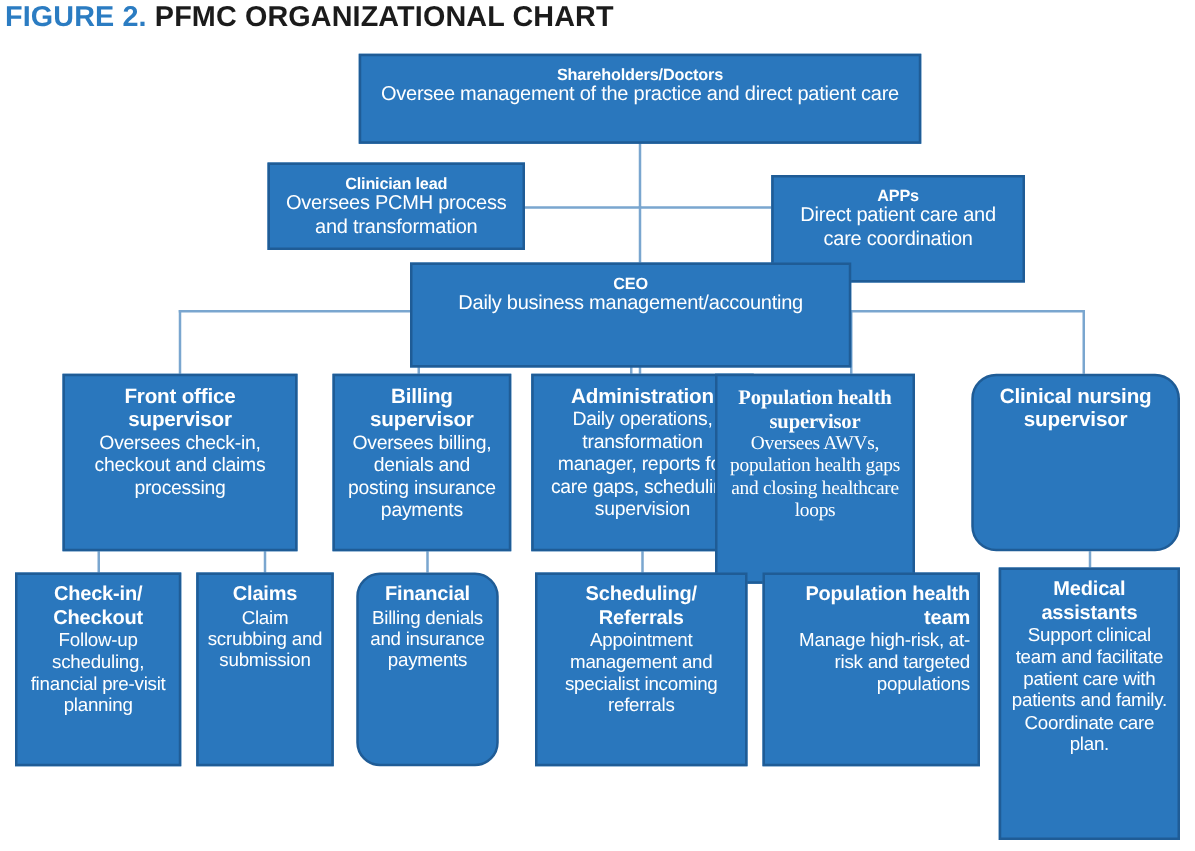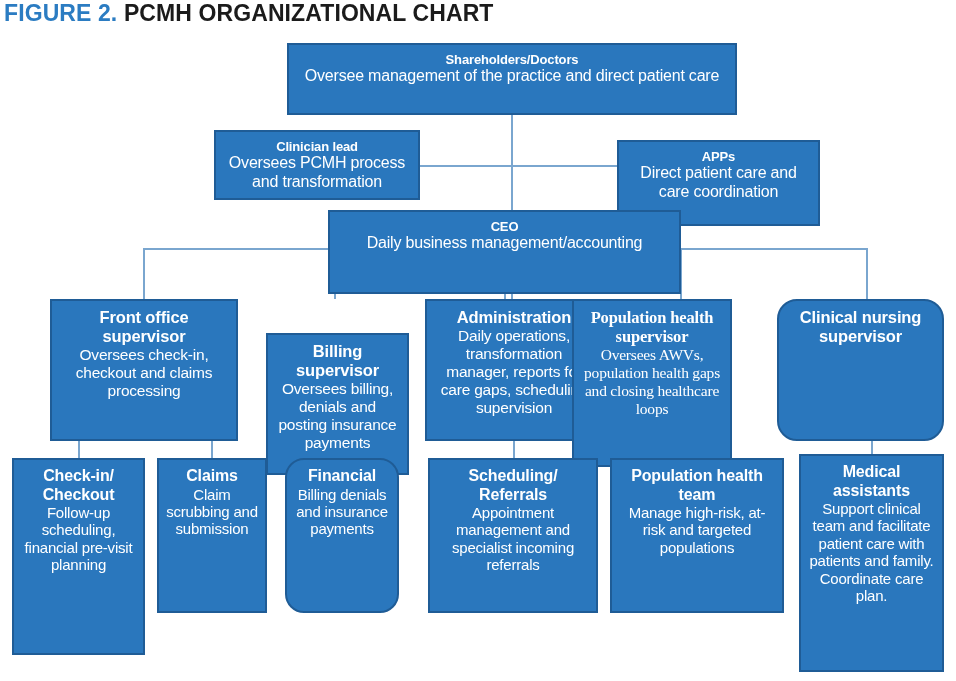--- a/index.html
+++ b/index.html
@@ -74,21 +74,21 @@
   .t-16 .node-desc  { font-size: 15.5px; }
   .t-15 .node-title { font-size: 16px; }
   .t-15 .node-desc  { font-size: 15px; }
 </style>
 </head>
 <body>
 
 <div id="figure-root">
 
   <div id="chart-title">
-    <span class="fig-label">FIGURE 2.</span><span>&nbsp;</span><span class="fig-name">PCMH ORGANIZATIONAL CHART</span>
+    <span class="fig-label">FIGURE 2.</span><span>&nbsp;</span><span class="fig-name">PFMC ORGANIZATIONAL CHART</span>
   </div>
 
   <div class="conn v" style="left:511px; top:114px; height:52px;"></div>
 
   <div class="conn h" style="left:420px; top:165px; width:197px;"></div>
 
   <div class="conn v" style="left:511px; top:165px; height:45px;"></div>
 
   <div class="conn v" style="left:511px; top:277px; height:22px;"></div>
 
@@ -128,60 +128,60 @@
   <div class="node t-17" style="left:328px; top:210px; width:353px; height:84px;">
     <span class="node-title">CEO</span>
     <span class="node-desc">Daily business management/accounting</span>
   </div>
 
   <div class="node t-16" style="left:50px; top:299px; width:188px; height:142px;">
     <span class="node-title">Front office supervisor</span>
     <span class="node-desc">Oversees check-in, checkout and claims processing</span>
   </div>
 
-  <div class="node t-16" style="left:266px; top:299px; width:143px; height:142px;margin-top:34px;">
+  <div class="node t-16" style="left:266px; top:299px; width:143px; height:142px;">
     <span class="node-title">Billing supervisor</span>
     <span class="node-desc">Oversees billing, denials and posting insurance payments</span>
   </div>
 
   <div class="node t-16" style="left:425px; top:299px; width:178px; height:142px;">
     <span class="node-title">Administration</span>
     <span class="node-desc">Daily operations, transformation manager, reports for care gaps, scheduling supervision</span>
   </div>
 
   <div class="node t-16" style="left:572px; top:299px; width:160px; height:168px;font-family:Liberation Serif, serif;">
     <span class="node-title">Population health supervisor</span>
     <span class="node-desc">Oversees AWVs, population health gaps and closing healthcare loops</span>
   </div>
 
   <div class="node t-16" style="left:777px; top:299px; width:167px; height:142px;border-radius:20px;">
     <span class="node-title">Clinical nursing supervisor</span>
   </div>
 
-  <div class="node t-15" style="left:12px; top:458px; width:133px; height:197px;">
+  <div class="node t-15" style="left:12px; top:458px; width:133px; height:155px;">
     <span class="node-title">Check-in/ Checkout</span>
     <span class="node-desc">Follow-up scheduling, financial pre-visit planning</span>
   </div>
 
   <div class="node t-15" style="left:157px; top:458px; width:110px; height:155px;">
     <span class="node-title">Claims</span>
     <span class="node-desc">Claim scrubbing and submission</span>
   </div>
 
   <div class="node t-15" style="left:285px; top:458px; width:114px; height:155px;border-radius:19px;">
     <span class="node-title">Financial</span>
     <span class="node-desc">Billing denials and insurance payments</span>
   </div>
 
   <div class="node t-15" style="left:428px; top:458px; width:170px; height:155px;">
     <span class="node-title">Scheduling/ Referrals</span>
     <span class="node-desc">Appointment management and specialist incoming referrals</span>
   </div>
 
-  <div class="node t-15" style="left:610px; top:458px; width:174px; height:155px;">
+  <div class="node t-15" style="left:610px; top:458px; width:174px; height:155px;text-align:right;">
     <span class="node-title">Population health team</span>
     <span class="node-desc">Manage high-risk, at-risk and targeted populations</span>
   </div>
 
   <div class="node t-15" style="left:799px; top:454px; width:145px; height:218px;">
     <span class="node-title">Medical assistants</span>
     <span class="node-desc">Support clinical team and facilitate patient care with patients and family. Coordinate care plan.</span>
   </div>
 
 </div>

